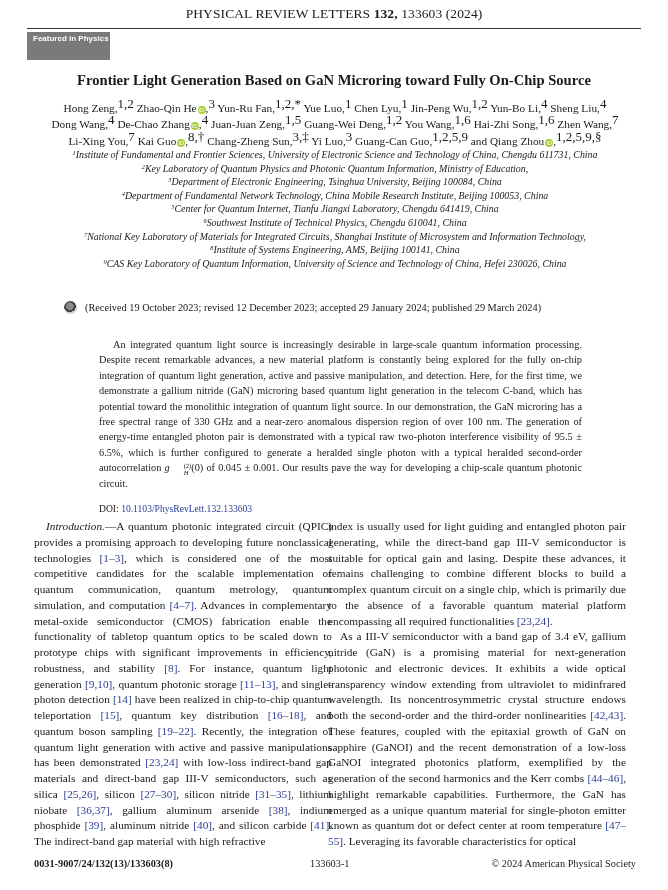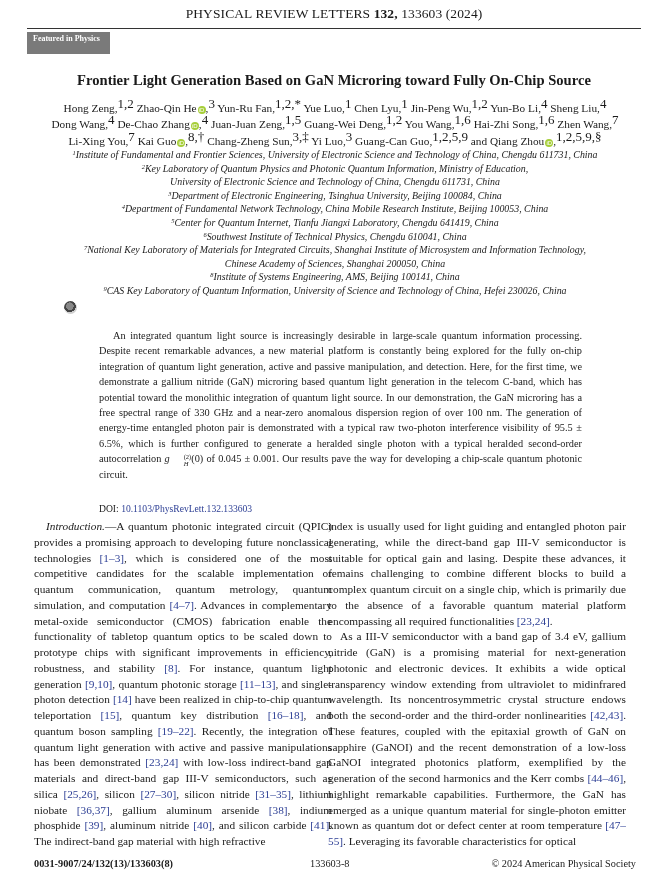--- a/index.html
+++ b/index.html
@@ -2,40 +2,40 @@
 <html><head>
 <meta charset="utf-8">
 <style>
   html, body { margin: 0; padding: 0; background: #ffffff; }
   body { width: 668px; height: 890px; position: relative; overflow: hidden;
          font-family: "Liberation Serif", "DejaVu Serif", serif; color: #1a1a1a; }
   .header { position: absolute; top: 6px; left: 0; width: 668px; text-align: center;
             font-size: 13.5px; letter-spacing: 0.1px; }
   .header b { font-weight: bold; }
   .rule { position: absolute; top: 28px; left: 27px; width: 614px; height: 1px; background: #333; }
-  .badge { position: absolute; top: 32px; left: 27px; width: 83px; height: 22px;
-           background: #7a7a7a; color: #fff; font-family: Liberation Serif, serif;
+  .badge { position: absolute; top: 32px; left: 27px; width: 83px; height: 28px;
+           background: #7a7a7a; color: #fff; font-family: Liberation Sans, sans-serif;
            font-size: 8px; font-weight: bold; line-height: 13px; padding-left: 6px; box-sizing: border-box; }
   .title { position: absolute; top: 72px; left: 0; width: 668px; text-align: center;
            font-size: 14.6px; font-weight: bold; }
   .authors { position: absolute; top: 100px; left: 30px; width: 610px; text-align: center;
              font-size: 11.3px; line-height: 16.3px; }
   .authors sup { font-size: 13px; vertical-align: 4px; line-height: 0; }
   .orcid { display: inline-block; width: 8px; height: 8px; border-radius: 50%; background: #a6ce39;
            color: #fff; font-family: "Liberation Sans", sans-serif; font-size: 6px; line-height: 8px;
            text-align: center; vertical-align: 0px; margin-left: 1px; }
   .affils { position: absolute; top: 148px; left: 30px; width: 610px; text-align: center;
             font-size: 9.9px; font-style: italic; line-height: 13.6px; }
   .affils sup { font-size: 6.5px; vertical-align: 3px; line-height: 0; font-style: italic; }
   .received { position: absolute; top: 301px; left: 64px; width: 560px;
               font-size: 10.3px; display: flex; align-items: center; }
   .received .crossmark { display: inline-block; width: 13px; height: 13px; border-radius: 50%;
               background: radial-gradient(circle at 45% 40%, #888 0 35%, #444 36% 55%, #cfcfcf 56%);
               margin-right: 8px; flex: none; }
-  .abstract { position: absolute; top: 328px; left: 99px; width: 483px; font-size: 10.3px;
+  .abstract { position: absolute; top: 337px; left: 99px; width: 483px; font-size: 10.3px;
               line-height: 15.4px; text-align: justify; text-indent: 14px; }
   .doi { position: absolute; top: 476px; left: 99px; font-size: 9.6px; margin-top: 27px; }
   .doi a { color: #2c3e94; text-decoration: none; }
   .col { position: absolute; top: 519px; width: 298px; font-size: 11.3px; line-height: 15.75px;
          text-align: justify; hyphens: manual; }
   .col.left { left: 34px; }
   .col.right { left: 328px; }
   .col p { margin: 0; text-indent: 12px; }
   .col .ref { color: #2c3e94; }
   .footer { position: absolute; top: 858px; left: 0; width: 668px; font-size: 10.3px; }
@@ -55,33 +55,32 @@
 <div class="rule"></div>
 <div class="badge">Featured in Physics</div>
 
 <div class="title">Frontier Light Generation Based on GaN Microring toward Fully On-Chip Source</div>
 
 <div class="authors" id="authors"><span style="white-space: nowrap;"><span>Hong Zeng,</span><sup>1,2</sup></span> <span style="white-space: nowrap;"><span>Zhao-Qin He</span><span class="orcid">iD</span>,<sup>3</sup></span> <span style="white-space: nowrap;"><span>Yun-Ru Fan,</span><sup>1,2,*</sup></span> <span style="white-space: nowrap;"><span>Yue Luo,</span><sup>1</sup></span> <span style="white-space: nowrap;"><span>Chen Lyu,</span><sup>1</sup></span> <span style="white-space: nowrap;"><span>Jin-Peng Wu,</span><sup>1,2</sup></span> <span style="white-space: nowrap;"><span>Yun-Bo Li,</span><sup>4</sup></span> <span style="white-space: nowrap;"><span>Sheng Liu,</span><sup>4</sup></span> <br><span style="white-space: nowrap;"><span>Dong Wang,</span><sup>4</sup></span> <span style="white-space: nowrap;"><span>De-Chao Zhang</span><span class="orcid">iD</span>,<sup>4</sup></span> <span style="white-space: nowrap;"><span>Juan-Juan Zeng,</span><sup>1,5</sup></span> <span style="white-space: nowrap;"><span>Guang-Wei Deng,</span><sup>1,2</sup></span> <span style="white-space: nowrap;"><span>You Wang,</span><sup>1,6</sup></span> <span style="white-space: nowrap;"><span>Hai-Zhi Song,</span><sup>1,6</sup></span> <span style="white-space: nowrap;"><span>Zhen Wang,</span><sup>7</sup></span> <br><span style="white-space: nowrap;"><span>Li-Xing You,</span><sup>7</sup></span> <span style="white-space: nowrap;"><span>Kai Guo</span><span class="orcid">iD</span>,<sup>8,†</sup></span> <span style="white-space: nowrap;"><span>Chang-Zheng Sun,</span><sup>3,‡</sup></span> <span style="white-space: nowrap;"><span>Yi Luo,</span><sup>3</sup></span> <span style="white-space: nowrap;"><span>Guang-Can Guo,</span><sup>1,2,5,9</sup></span> <span style="white-space: nowrap;"><span>and Qiang Zhou</span><span class="orcid">iD</span>,<sup>1,2,5,9,§</sup></span> </div>
 
 <div class="affils" id="affils">
     <div><sup>1</sup>Institute of Fundamental and Frontier Sciences, University of Electronic Science and Technology of China, Chengdu 611731, China</div>
     <div><sup>2</sup>Key Laboratory of Quantum Physics and Photonic Quantum Information, Ministry of Education,</div>
-    <div>University of Electronic Science and Technology of China, Chengdu 611731, China</div>
     <div><sup>3</sup>Department of Electronic Engineering, Tsinghua University, Beijing 100084, China</div>
     <div><sup>4</sup>Department of Fundamental Network Technology, China Mobile Research Institute, Beijing 100053, China</div>
     <div><sup>5</sup>Center for Quantum Internet, Tianfu Jiangxi Laboratory, Chengdu 641419, China</div>
     <div><sup>6</sup>Southwest Institute of Technical Physics, Chengdu 610041, China</div>
     <div><sup>7</sup>National Key Laboratory of Materials for Integrated Circuits, Shanghai Institute of Microsystem and Information Technology,</div>
-    <div>Chinese Academy of Sciences, Shanghai 200050, China</div>
     <div><sup>8</sup>Institute of Systems Engineering, AMS, Beijing 100141, China</div>
     <div><sup>9</sup>CAS Key Laboratory of Quantum Information, University of Science and Technology of China, Hefei 230026, China</div>
   </div>
 
 <div class="received">
   <span class="crossmark"></span>
+  <span>(Received 19 October 2023; revised 12 December 2023; accepted 29 January 2024; published 29 March 2024)</span>
 </div>
 
 <div class="abstract"><span>An integrated quantum light source is increasingly desirable in large-scale quantum information processing. Despite recent remarkable advances, a new material platform is constantly being explored for the fully on-chip integration of quantum light generation, active and passive manipulation, and detection. Here, for the first time, we demonstrate a gallium nitride (GaN) microring based quantum light generation in the telecom C-band, which has potential toward the monolithic integration of quantum light source. In our demonstration, the GaN microring has a free spectral range of 330 GHz and a near-zero anomalous dispersion region of over 100 nm. The generation of energy-time entangled photon pair is demonstrated with a typical raw two-photon interference visibility of 95.5 ± 6.5%, which is further configured to generate a heralded single photon with a typical heralded second-order autocorrelation </span><i><span>g</span></i><span style="display:inline-flex;flex-direction:column;vertical-align:middle;line-height:7px;font-size:6.5px;">
       <span>(2)</span>
       <i>H</i>
     </span><span>(0)</span><span> of 0.045 ± 0.001. Our results pave the way for developing a chip-scale quantum photonic circuit.</span></div>
 
 <div class="doi">
   <span>DOI:</span>
   <a>10.1103/PhysRevLett.132.133603</a>
@@ -91,15 +90,15 @@
   <p id="body-left"><i>Introduction.</i>—A quantum photonic integrated circuit (QPIC) provides a promising approach to developing future nonclassical technologies <span class="ref">[1–3]</span>, which is considered one of the most competitive candidates for the scalable implemen­tation of quantum communication, quantum metrology, quantum simulation, and computation <span class="ref">[4–7]</span>. Advances in complementary metal-oxide semiconductor (CMOS) fabri­cation enable the functionality of tabletop quantum optics to be scaled down to prototype chips with significant improve­ments in efficiency, robustness, and stability <span class="ref">[8]</span>. For in­stance, quantum light generation <span class="ref">[9,10]</span>, quantum photonic storage <span class="ref">[11–13]</span>, and single-photon detection <span class="ref">[14]</span> have been realized in chip-to-chip quantum teleportation <span class="ref">[15]</span>, quantum key distribution <span class="ref">[16–18]</span>, and quantum boson sampling <span class="ref">[19–22]</span>. Recently, the integration of quantum light gener­ation with active and passive manipulations has been demonstrated <span class="ref">[23,24]</span> with low-loss indirect-band gap mate­rials and direct-band gap III-V semiconductors, such as silica <span class="ref">[25,26]</span>, silicon <span class="ref">[27–30]</span>, silicon nitride <span class="ref">[31–35]</span>, lithium niobate <span class="ref">[36,37]</span>, gallium aluminum arsenide <span class="ref">[38]</span>, indium phosphide <span class="ref">[39]</span>, aluminum nitride <span class="ref">[40]</span>, and silicon carbide <span class="ref">[41]</span>. The indirect-band gap material with high refractive</p>
 </div>
 
 <div class="col right">
   <p id="body-right-1" style="text-indent:0">index is usually used for light guiding and entangled photon pair generating, while the direct-band gap III-V semicon­ductor is suitable for optical gain and lasing. Despite these advances, it remains challenging to combine different blocks to build a complex quantum circuit on a single chip, which is primarily due to the absence of a favorable quantum material platform encompassing all required functionalities <span class="ref">[23,24]</span>.</p>
   <p id="body-right-2">As a III-V semiconductor with a band gap of 3.4 eV, gallium nitride (GaN) is a promising material for next-generation photonic and electronic devices. It exhibits a wide optical transparency window extending from ultra­violet to midinfrared wavelength. Its noncentrosymmetric crystal structure endows both the second-order and the third-order nonlinearities <span class="ref">[42,43]</span>. These features, coupled with the epitaxial growth of GaN on sapphire (GaNOI) and the recent demonstration of a low-loss GaNOI integrated photonics platform, exemplified by the generation of the second harmonics and the Kerr combs <span class="ref">[44–46]</span>, highlight remarkable capabilities. Furthermore, the GaN has emerged as a unique quantum material for single-photon emitter known as quantum dot or defect center at room temperature <span class="ref">[47–55]</span>. Leveraging its favorable characteristics for optical</p>
 </div>
 
 <div class="footer">
   <span class="f-left">0031-9007/24/132(13)/133603(8)</span>
-  <span class="f-mid">133603-8</span>
+  <span class="f-mid">133603-1</span>
   <span class="f-right">© 2024 American Physical Society</span>
 </div>
 
 </body></html>

